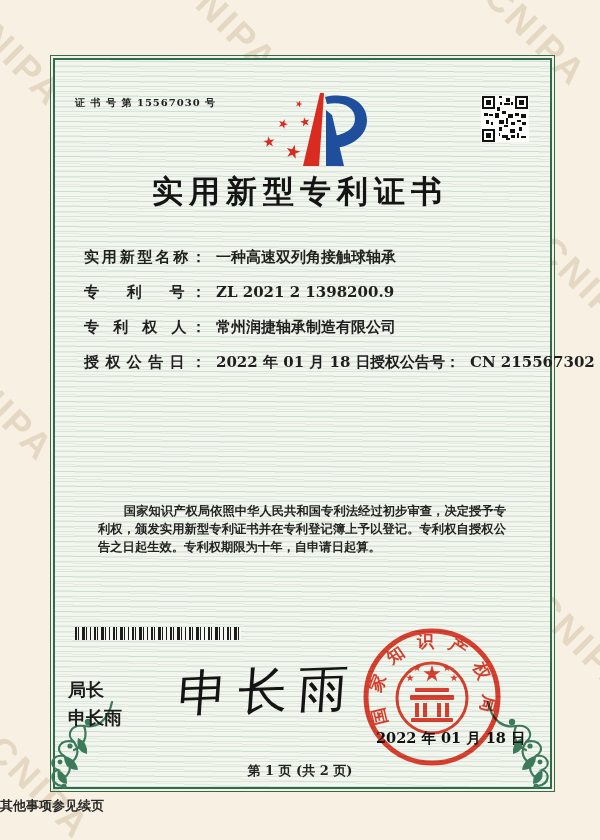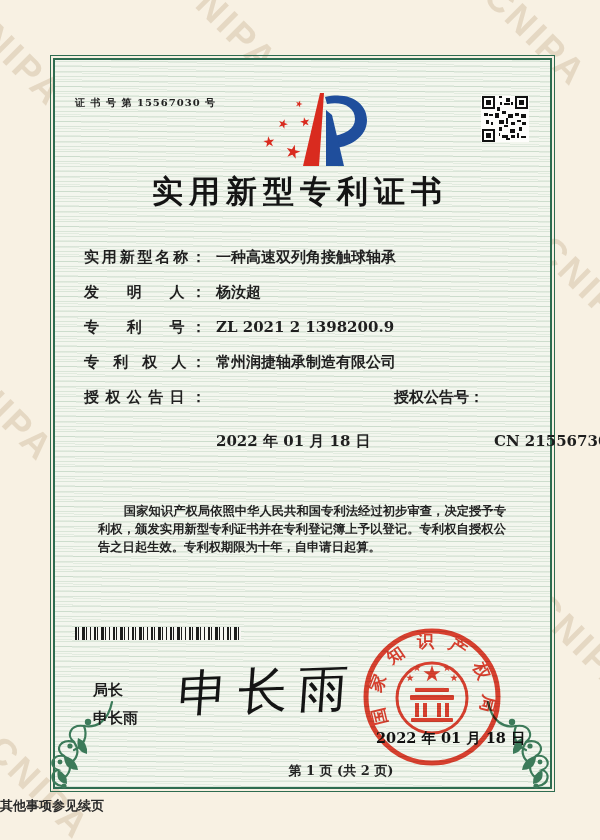--- a/index.html
+++ b/index.html
@@ -24,42 +24,42 @@
            letter-spacing:1px;z-index:4;}
   .logo{left:253px;top:90px;width:138px;height:78px;z-index:4;}
   .qr{left:481px;top:96px;width:48px;height:46px;z-index:4;background:#fdfdfb;}
   .title{left:50px;top:171px;width:500px;text-align:center;font-size:31px;
          font-weight:700;letter-spacing:6px;color:#141414;z-index:4;}
   
   .fields{left:84px;top:240px;width:436px;z-index:4;color:#1f1f1f;}
   .field-row{height:35px;line-height:35px;font-size:15px;font-weight:700;white-space:nowrap;}
   .f-label{display:inline-block;width:122px;text-align:justify;text-align-last:justify;
            vertical-align:top;}
-  .f-value{margin-left:10px;margin-top:44px;}
+  .f-value{margin-left:10px;}
   .f-value.fixed{display:inline-block;width:150px;margin-left:10px;}
-  .f-label.second{width:auto;margin-left:28px;}
+  .f-label.second{width:auto;margin-left:4px;}
   
   .paras{left:82px;top:486px;width:440px;z-index:4;font-size:12.3px;line-height:18px;
          color:#232323;text-align:justify;font-weight:600;}
   .paras p{margin:16px;text-indent:2.1em;}
   
   .barcode{left:75px;top:627px;width:166px;height:13px;z-index:4;
     background:repeating-linear-gradient(90deg,
       #1c1c1c 0 2px,#f6f6f2 2px 3px,#1c1c1c 3px 4px,#f6f6f2 4px 7px,
       #1c1c1c 7px 10px,#f6f6f2 10px 11px,#1c1c1c 11px 12px,#f6f6f2 12px 15px,
       #1c1c1c 15px 16px,#f6f6f2 16px 19px);}
-  .official{left:93px;top:676px;z-index:4;font-size:15px;font-weight:700;color:#1d1d1d;
+  .official{left:68px;top:676px;z-index:4;font-size:18px;font-weight:700;color:#1d1d1d;
             line-height:28px;}
   .signature{left:178px;top:658px;z-index:6;font-size:50px;color:#141414;
              letter-spacing:10px;transform:rotate(-2deg) skewX(-6deg);font-weight:500;}
   .seal{left:357px;top:622px;width:150px;height:150px;z-index:5;opacity:0.93;
         mix-blend-mode:multiply;}
   .seal-date{left:376px;top:729px;z-index:6;font-size:14.5px;font-weight:700;color:#111;}
   .page-num{left:50px;top:762px;width:500px;text-align:center;font-size:13px;
-            font-weight:600;color:#222;z-index:4;padding-left:41px;}
+            font-weight:600;color:#222;z-index:4;}
   .cont-note{left:0;top:797px;width:600px;text-align:left;font-size:13px;
              font-weight:600;color:#2a2a2a;z-index:3;}
   .flourish{z-index:4;}
   .flourish.right{transform:scaleX(-1);}
 </style>
 </head>
 <body>
 
 <div class="wm" style="left:-18px;top:-5px;">CNIPA</div>
 <div class="wm" style="left:196px;top:-38px;">CNIPA</div>
@@ -170,23 +170,20 @@
   </g>
 </svg>
 
 <div class="abs title">实用新型专利证书</div>
 
 <div class="abs fields">
   <div class="field-row">
     <span class="f-label">实用新型名称：</span><span class="f-value">一种高速双列角接触球轴承</span>
   </div>
   <div class="field-row">
-    <span class="f-label">发　明　人：</span><span class="f-value">杨汝超</span>
-  </div>
-  <div class="field-row">
     <span class="f-label">专　利　号：</span><span class="f-value">ZL 2021 2 1398200.9</span>
   </div>
   <div class="field-row">
     <span class="f-label">专 利 权 人：</span><span class="f-value">常州润捷轴承制造有限公司</span>
   </div>
   <div class="field-row">
     <span class="f-label">授权公告日：</span><span class="f-value fixed">2022 年 01 月 18 日</span><span class="f-label second">授权公告号：</span><span class="f-value">CN 215567302 U</span>
   </div>
 </div>
 

